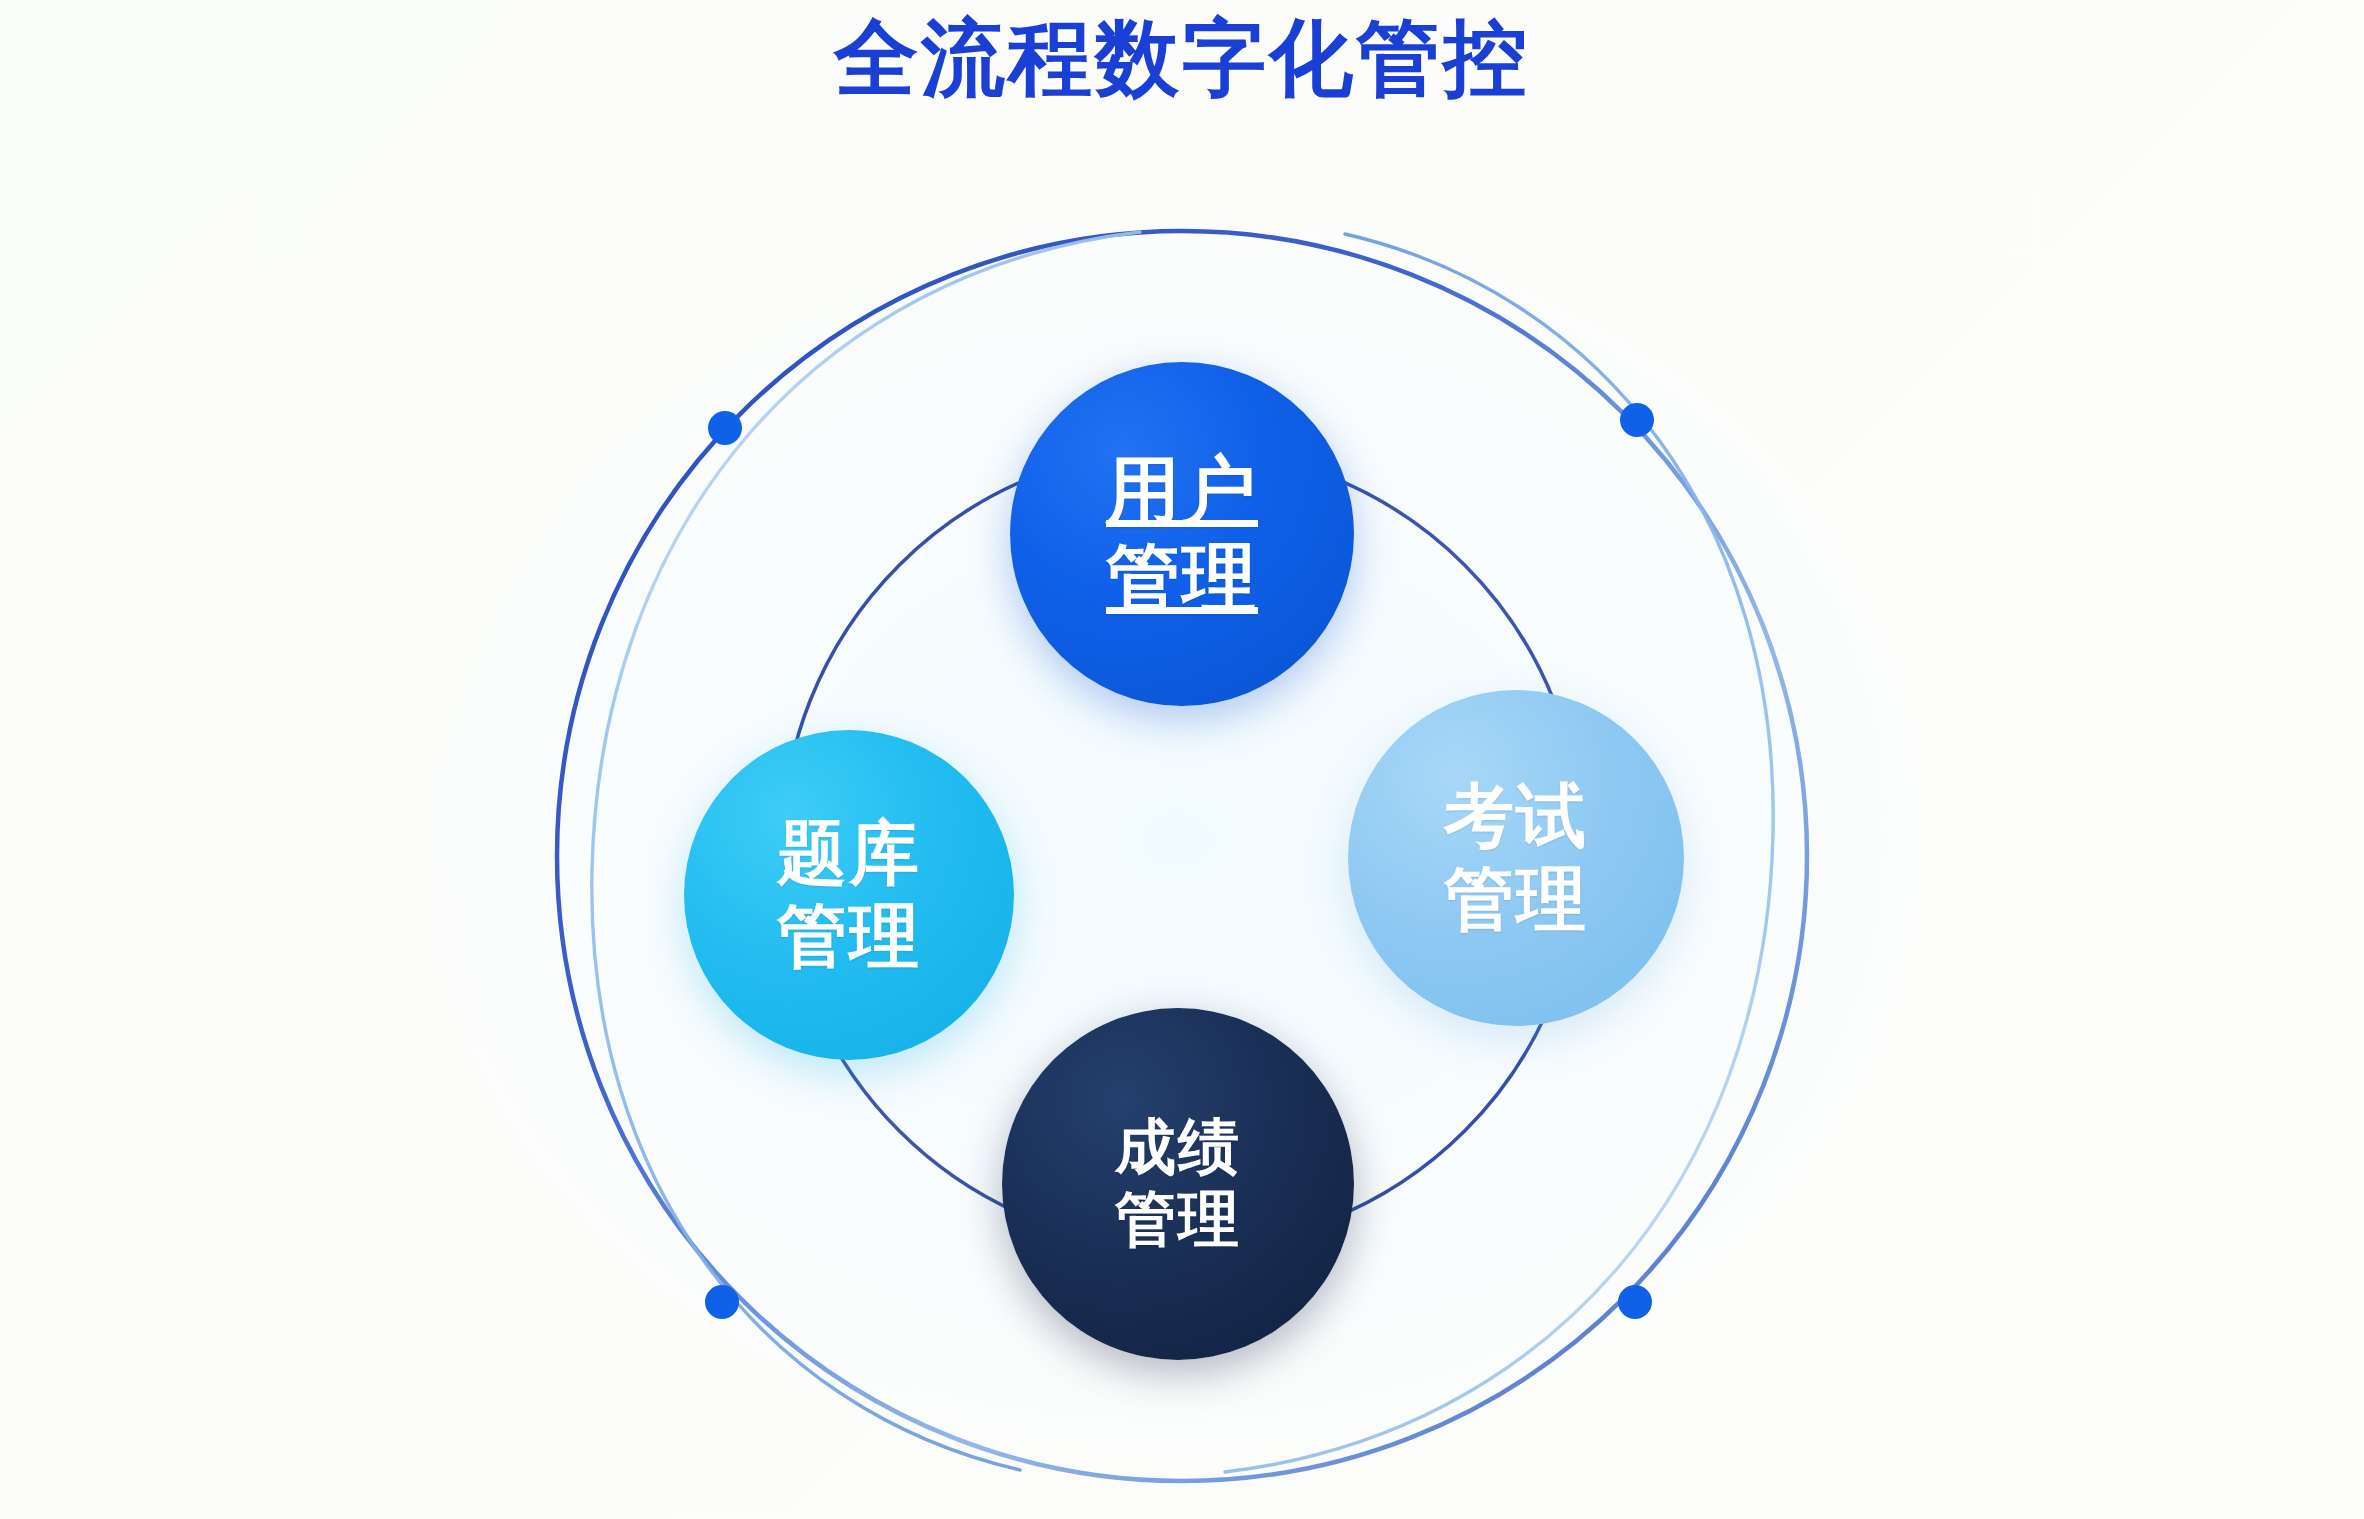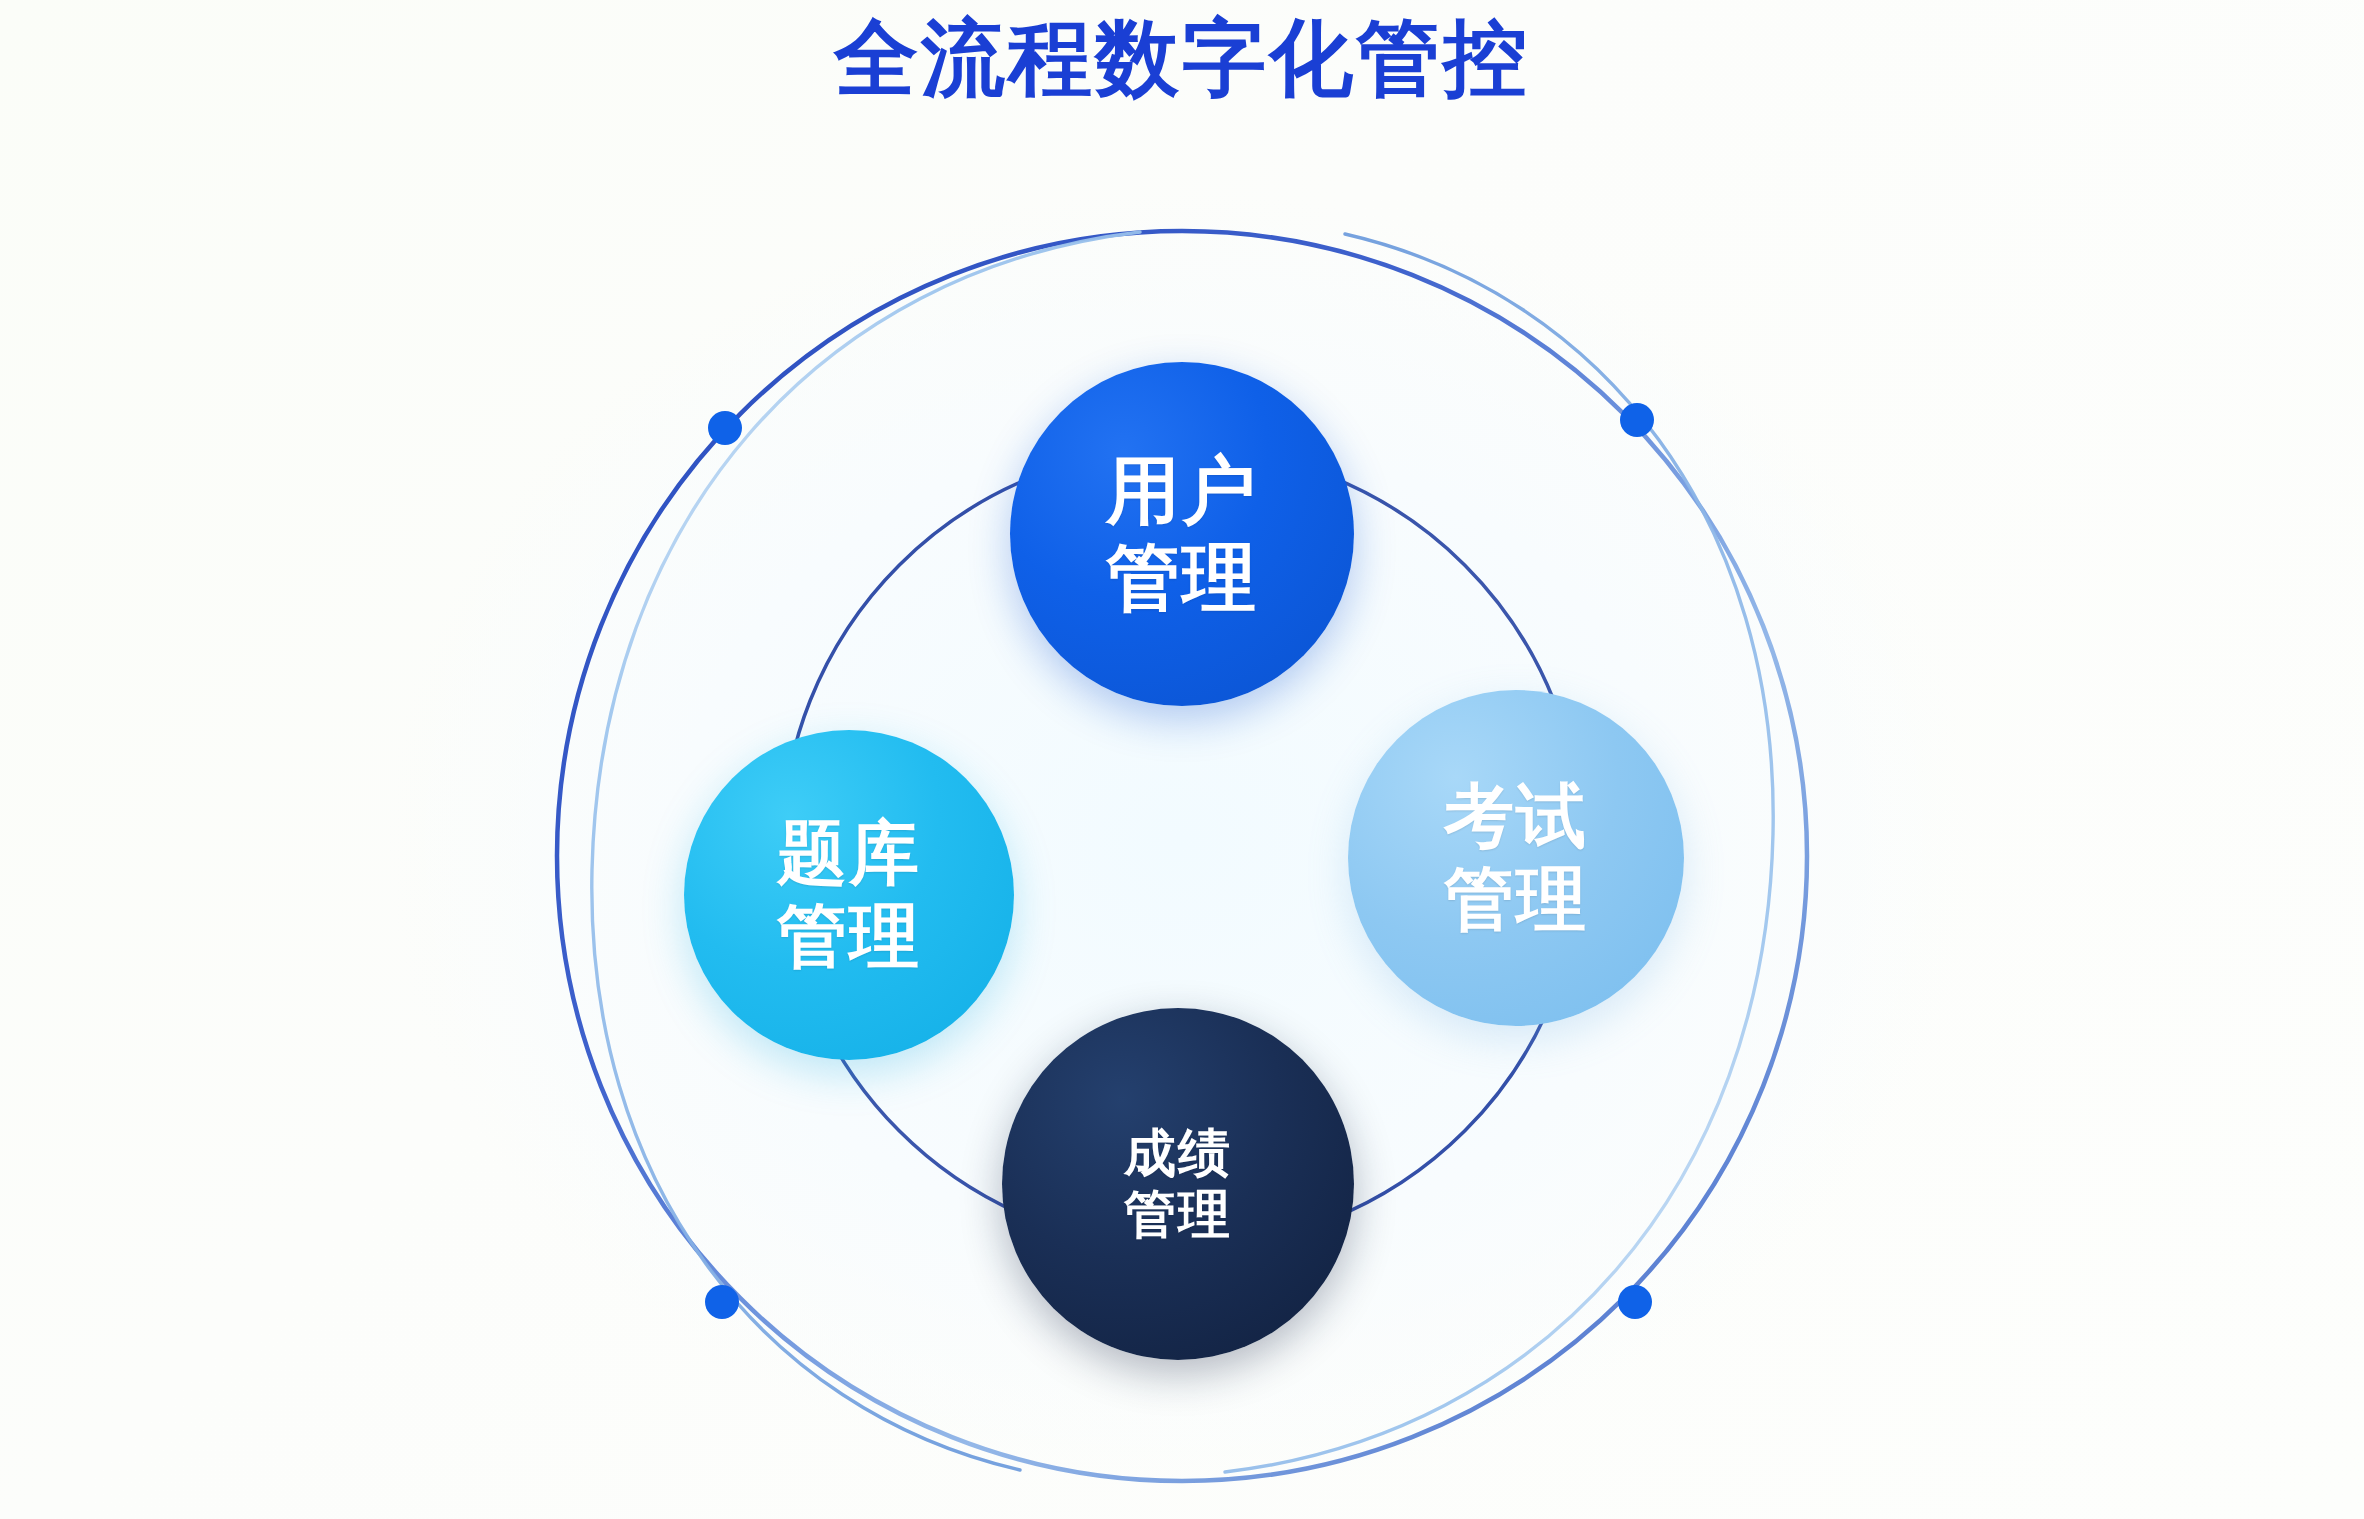--- a/index.html
+++ b/index.html
@@ -72,41 +72,42 @@
     line-height: 1.18;
     text-shadow: 0 1px 2px rgba(0,0,0,0.10);
   }
 
   #node-user {
     width: 344px; height: 344px;
     left: 1010px; top: 362px;
     background: radial-gradient(circle at 33% 26%, #2272f2 0%, #0f60e8 42%, #0a52cf 100%);
     box-shadow: 0 14px 42px rgba(16, 85, 210, 0.30);
     font-size: 74px;
+    text-decoration: underline;
   }
   #node-bank {
     width: 330px; height: 330px;
     left: 684px; top: 730px;
     background: radial-gradient(circle at 32% 26%, #3ecdf7 0%, #22bcf0 45%, #11aee6 100%);
     box-shadow: 0 14px 42px rgba(25, 175, 225, 0.26);
     font-size: 70px;
   }
   #node-exam {
     width: 336px; height: 336px;
     left: 1348px; top: 690px;
     background: radial-gradient(circle at 32% 26%, #a8d8f8 0%, #8dc8f2 48%, #79bdee 100%);
     box-shadow: 0 14px 42px rgba(110, 175, 225, 0.24);
     font-size: 70px;
   }
   #node-score {
     width: 352px; height: 352px;
     left: 1002px; top: 1008px;
     background: radial-gradient(circle at 34% 26%, #24406e 0%, #1a2f56 45%, #101f3d 100%);
     box-shadow: 0 14px 42px rgba(15, 30, 60, 0.30);
-    font-size: 52px;
+    font-size: 61px;
   }
 
   
   .orbit-dot {
     position: absolute;
     width: 34px;
     height: 34px;
     border-radius: 50%;
     background: #0f62e8;
   }

